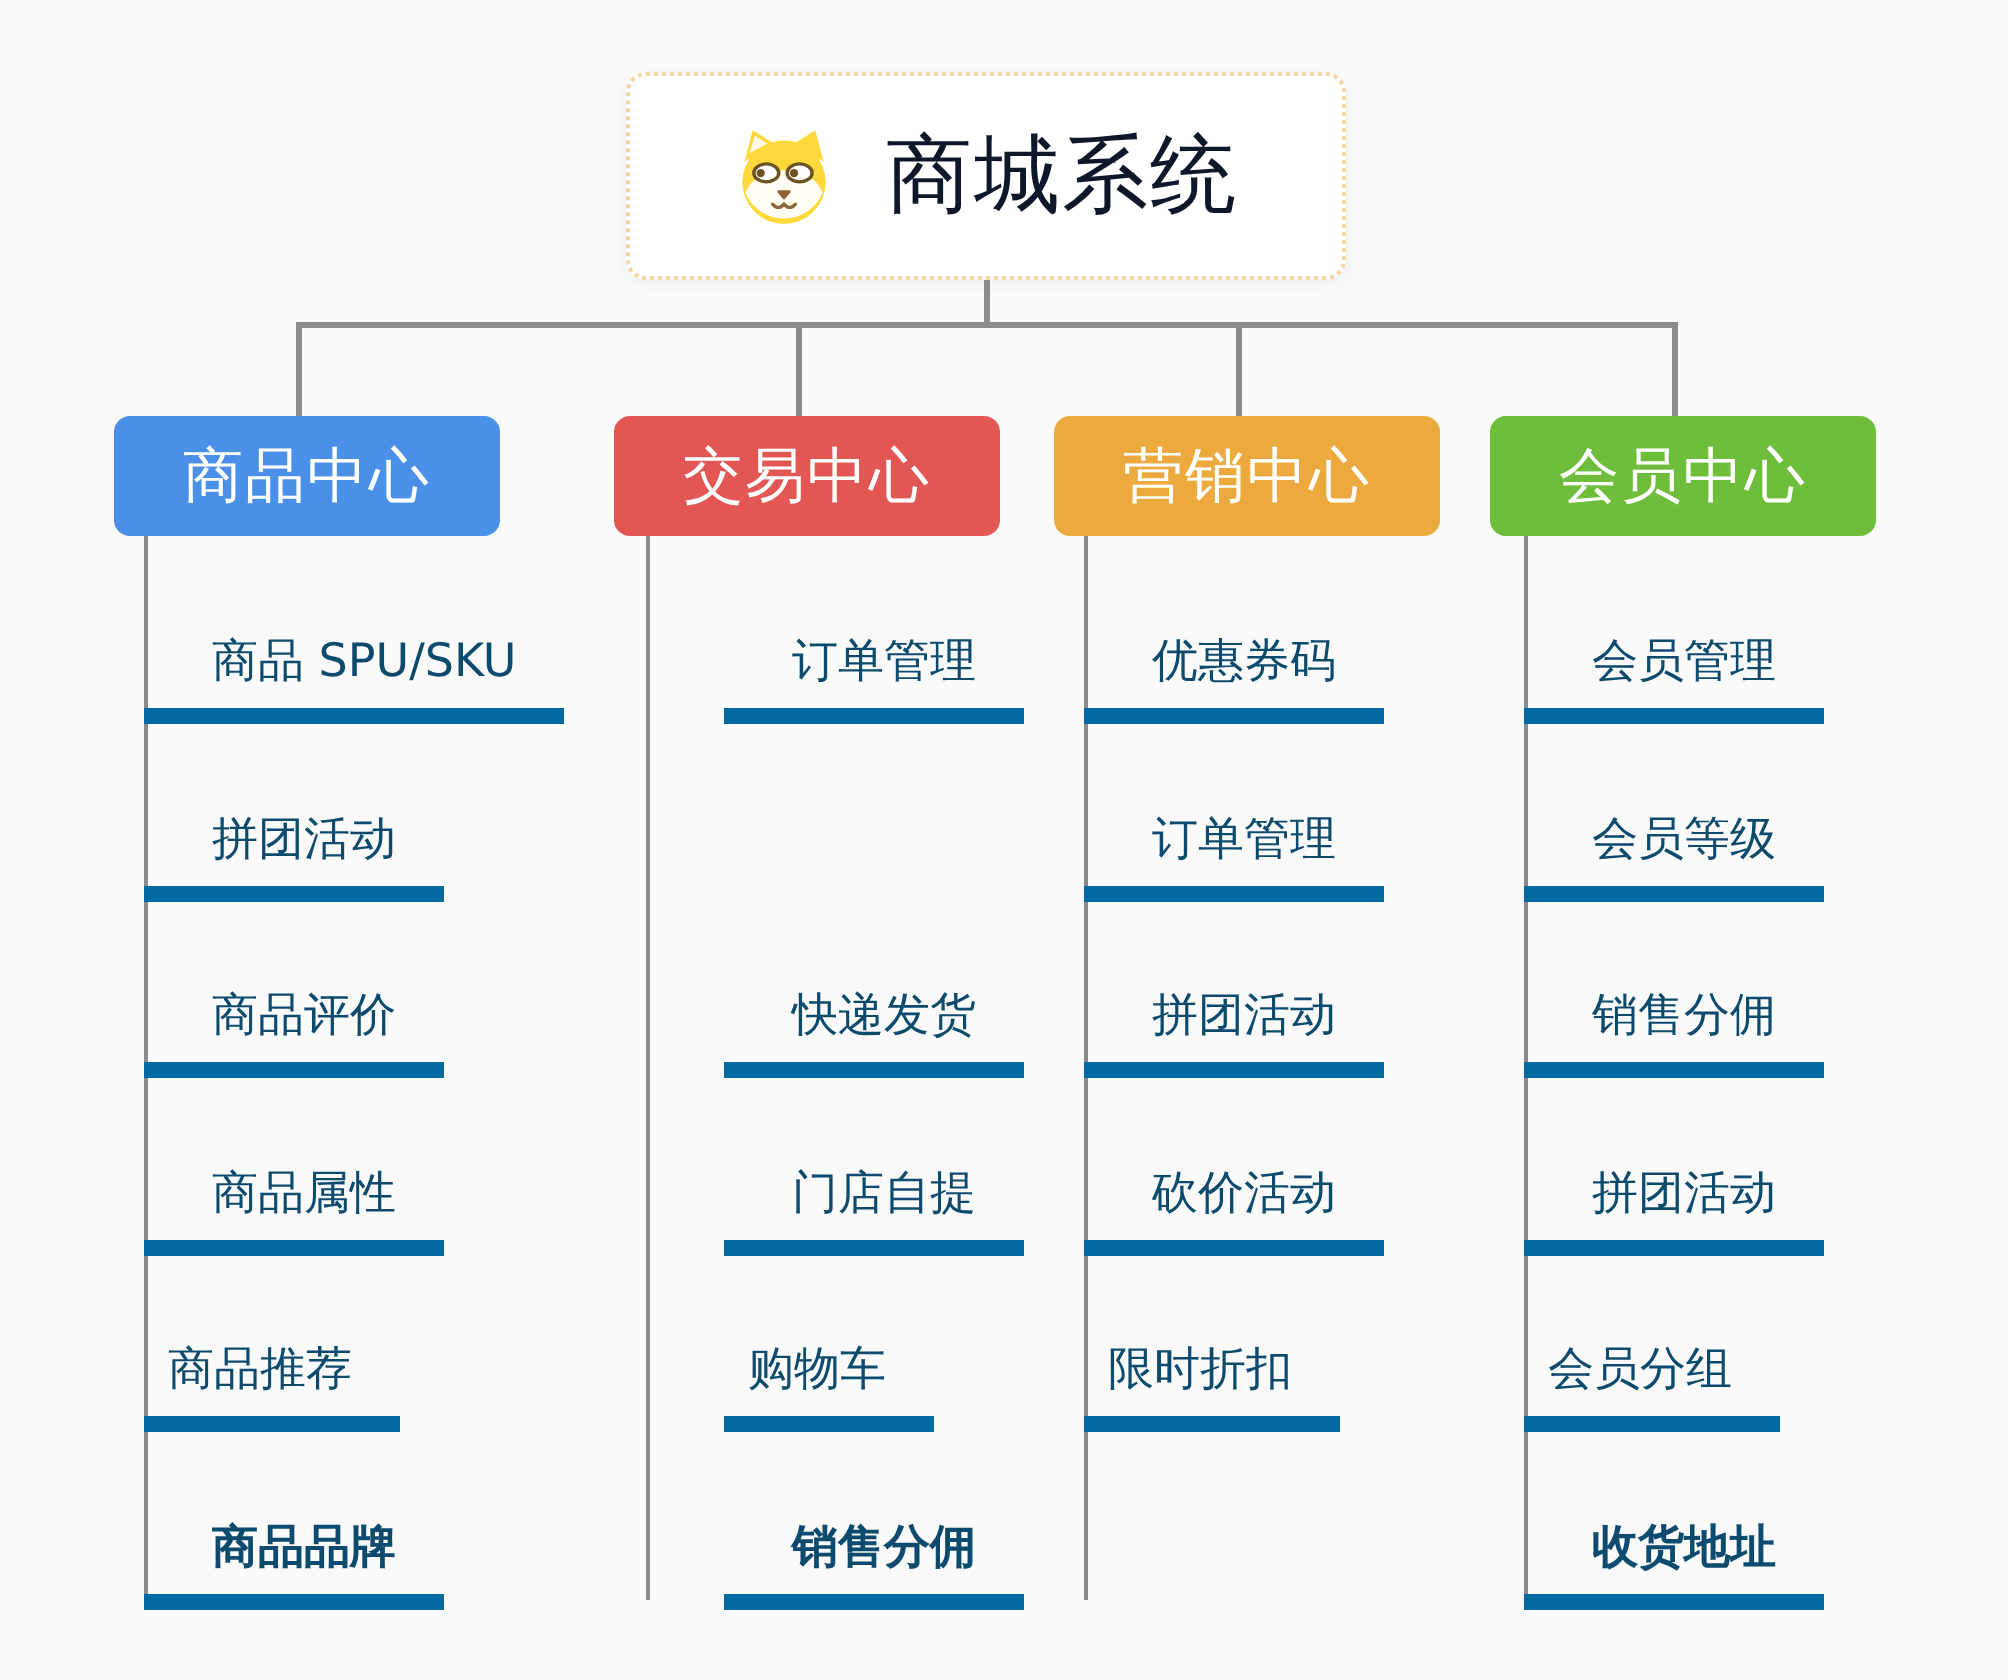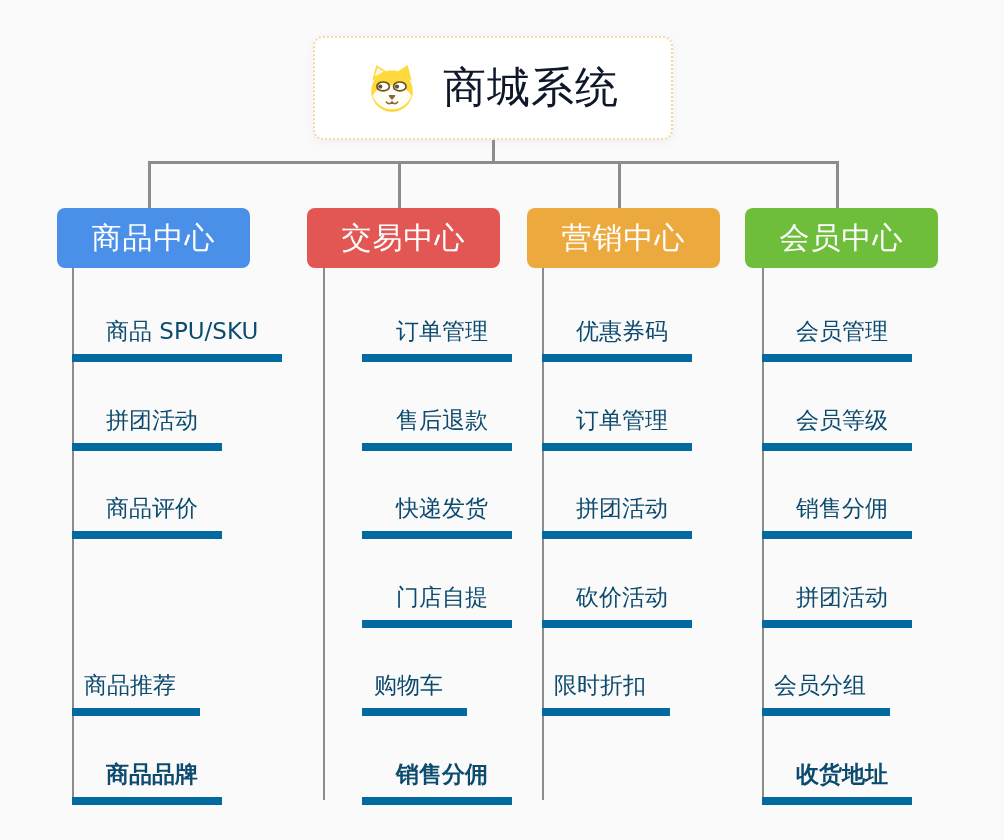--- a/index.html
+++ b/index.html
@@ -117,25 +117,25 @@
   <div class="line spine s3"></div>
 
   <div class="branch b0" style="background-color: rgb(74, 144, 232);">商品中心</div>
   <div class="branch b1" style="background-color: rgb(226, 87, 84);">交易中心</div>
   <div class="branch b3" style="background-color: rgb(110, 190, 59);">会员中心</div>
   <div class="branch b2" style="background-color: rgb(236, 170, 62);">营销中心</div>
 
   <div class="child c0 r0">商品 SPU/SKU</div>
   <div class="child c0 r1">拼团活动</div>
   <div class="child c0 r2">商品评价</div>
+  <div class="child c0 r3">商品属性</div>
   <div class="child c0 r4">商品推荐</div>
   <div class="child c0 r5">商品品牌</div>
 
   <div class="child c1 r0">订单管理</div>
-  <div class="child c1 r1">售后退款</div>
   <div class="child c1 r2">快递发货</div>
   <div class="child c1 r3">门店自提</div>
   <div class="child c1 r4">购物车</div>
   <div class="child c1 r5">销售分佣</div>
 
   <div class="child c2 r0">优惠券码</div>
   <div class="child c2 r1">订单管理</div>
   <div class="child c2 r2">拼团活动</div>
   <div class="child c2 r3">砍价活动</div>
   <div class="child c2 r4">限时折扣</div>

